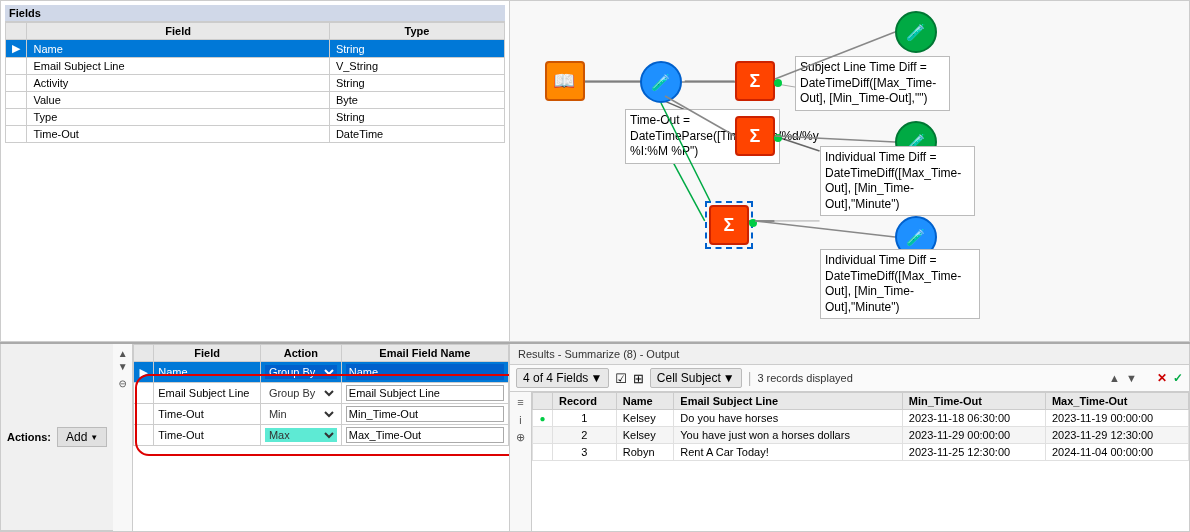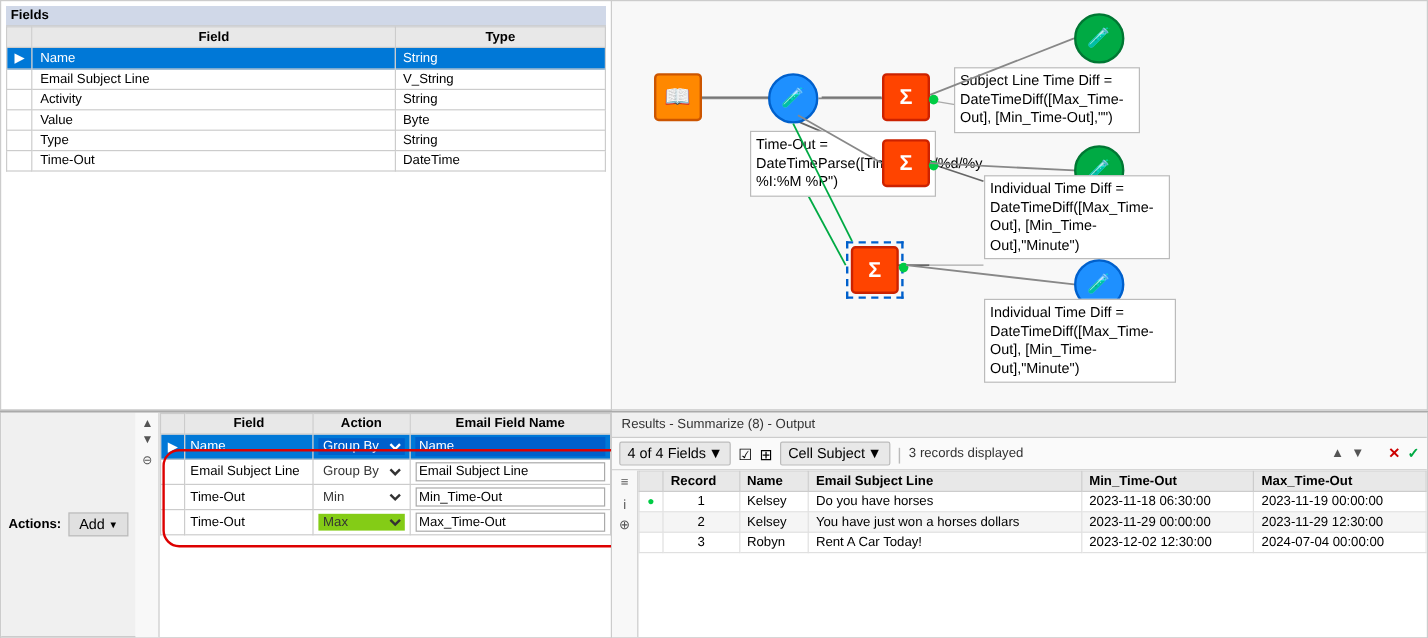--- a/index.html
+++ b/index.html
@@ -288,21 +288,21 @@
       </select>
     </td>
     <td>
       <input type="text" class="output-input" value="Min_Time-Out" style="font-size: 11px; width: 100%;">
     </td>
   </tr>
               <tr>
     <td class="row-indicator-cell"></td>
     <td>Time-Out</td>
     <td>
-      <select class="action-select" style="background:#84cc16; color:#333; font-size:11px; width:100%; border:none;">
+      <select class="action-select" style="background:#5eead4; color:#333; font-size:11px; width:100%; border:none;">
         <option>Group By</option>
         <option>Min</option>
         <option selected="">Max</option>
         <option>Sum</option>
         <option>Count</option>
       </select>
     </td>
     <td>
       <input type="text" class="output-input" value="Max_Time-Out" style="font-size: 11px; width: 100%;">
     </td>
@@ -367,21 +367,21 @@
     <td>Kelsey</td>
     <td>You have just won a horses dollars</td>
     <td>2023-11-29 00:00:00</td>
     <td>2023-11-29 12:30:00</td>
   </tr>
               <tr>
     <td class="row-indicator-cell"></td>
     <td class="record-num">3</td>
     <td>Robyn</td>
     <td>Rent A Car Today!</td>
-    <td>2023-12-02 12:30:00</td>
-    <td>2024-07-04 00:00:00</td>
+    <td>2023-11-25 12:30:00</td>
+    <td>2024-11-04 00:00:00</td>
   </tr>
             </tbody>
         </table>
       </div>
     </div>
   </div>
 </div>
 
 </body></html>

